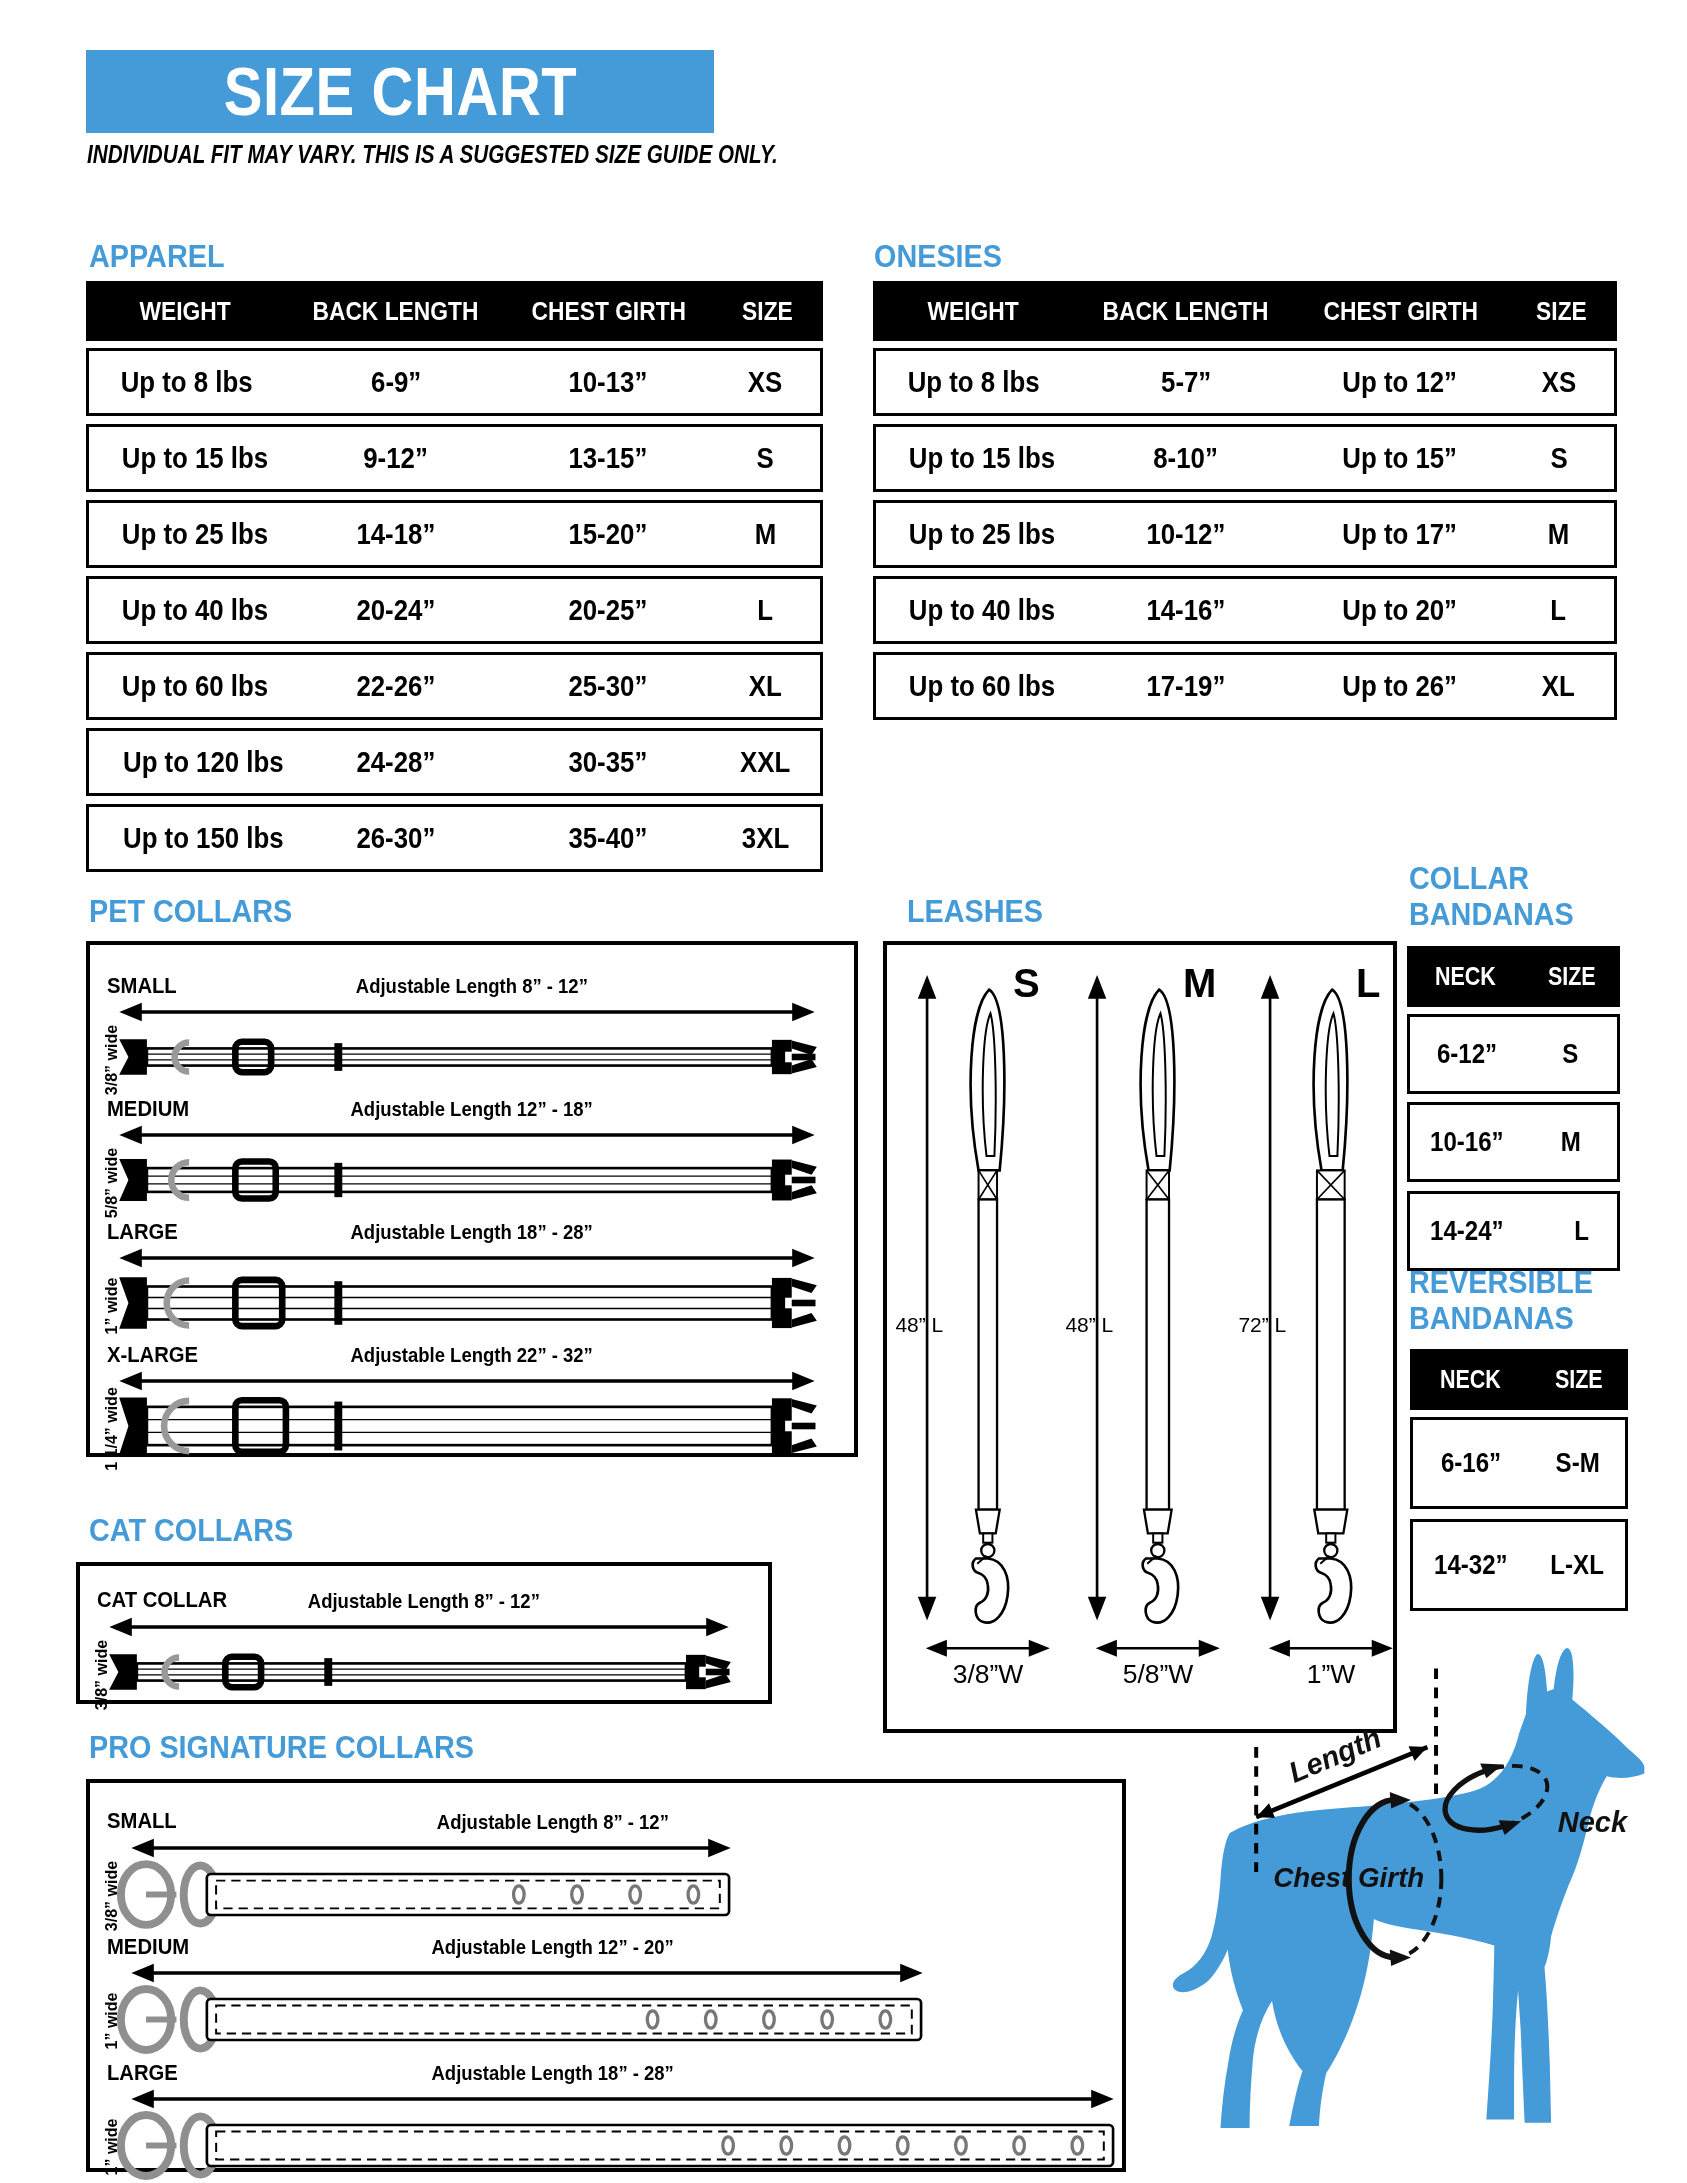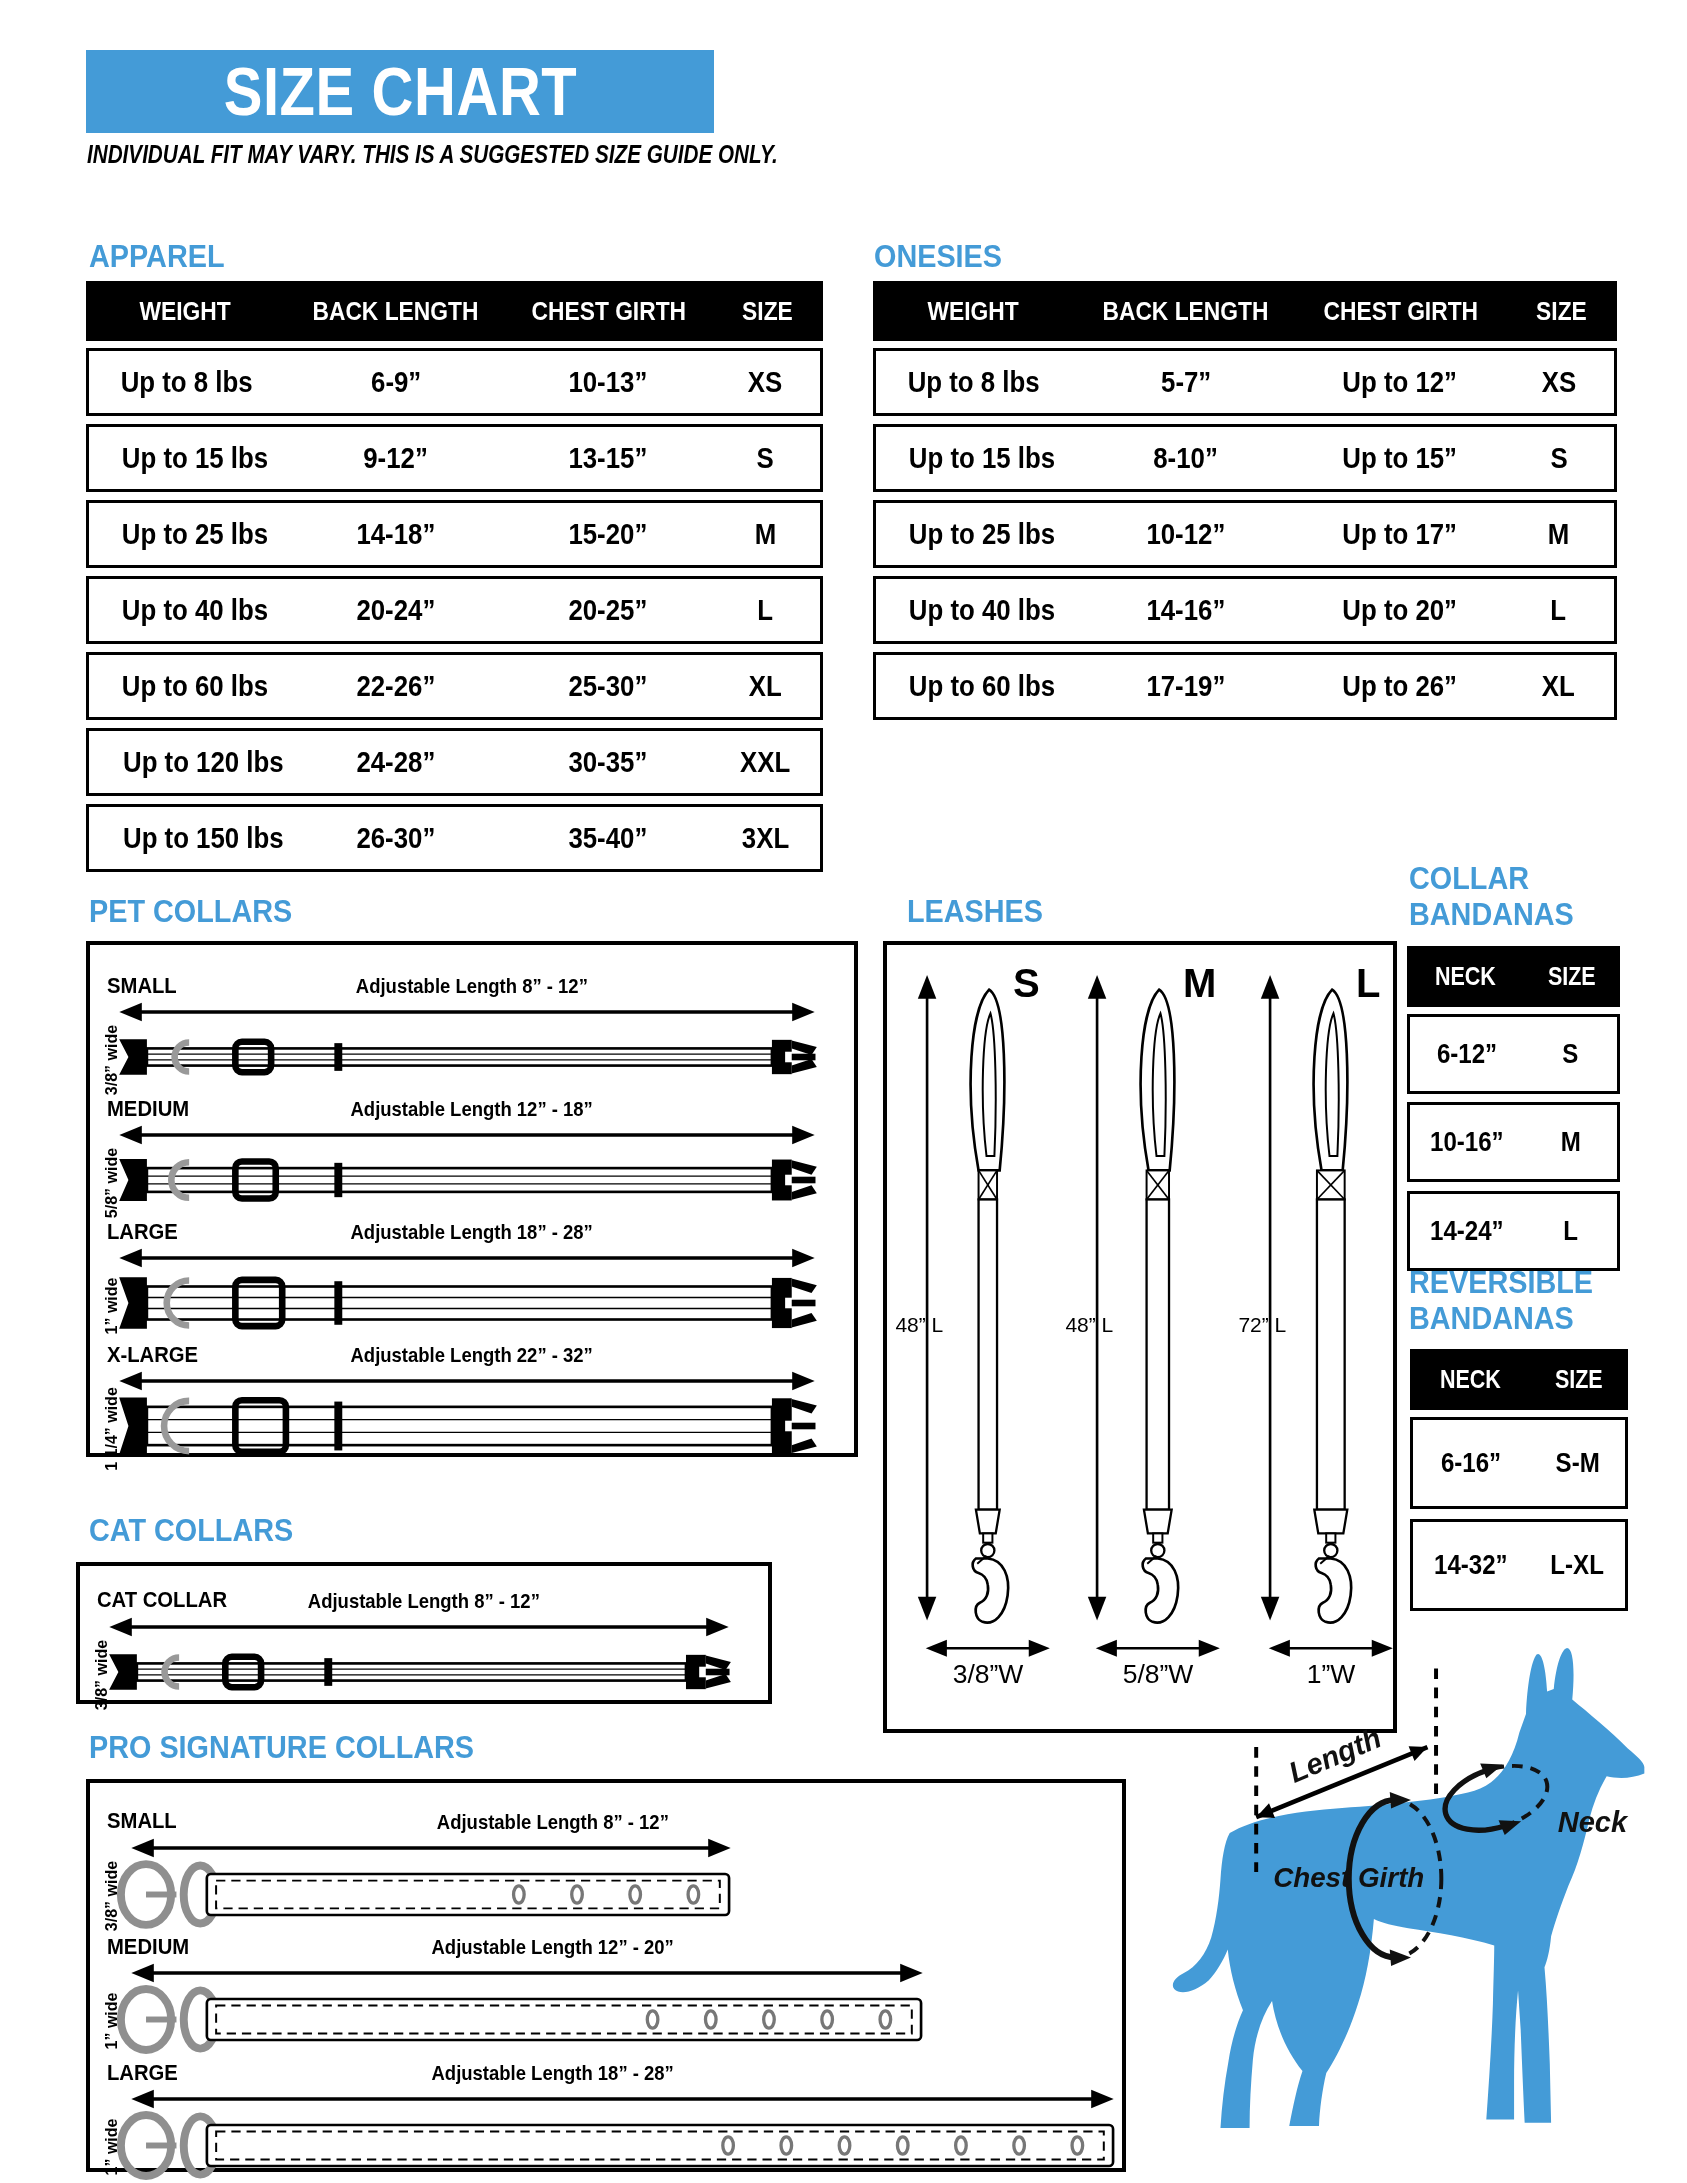--- a/index.html
+++ b/index.html
@@ -356,21 +356,21 @@
         <span class="hcell cond">SIZE</span>
       </div>
       <div class="tbl-row" style="grid-template-columns: 55% 45%;">
         <span class="cell cond">6-12”</span>
         <span class="cell cond">S</span>
       </div>
       <div class="tbl-row" style="grid-template-columns: 55% 45%;">
         <span class="cell cond">10-16”</span>
         <span class="cell cond">M</span>
       </div>
-      <div class="tbl-row" style="grid-template-columns: 55% 45%;">
+      <div class="tbl-row" style="grid-template-columns: 55% 45%; gap: 11px;">
         <span class="cell cond">14-24”</span>
         <span class="cell cond">L</span>
       </div>
     </div>
 
   <div class="sec-h" style="left:1409px;top:1265px;">
     <span>REVERSIBLE</span><br>
     <span>BANDANAS</span>
   </div>
   <div class="size-table mini mini2" id="reversible-bandanas-table" style="left:1410px;top:1349px;width:218px;">

